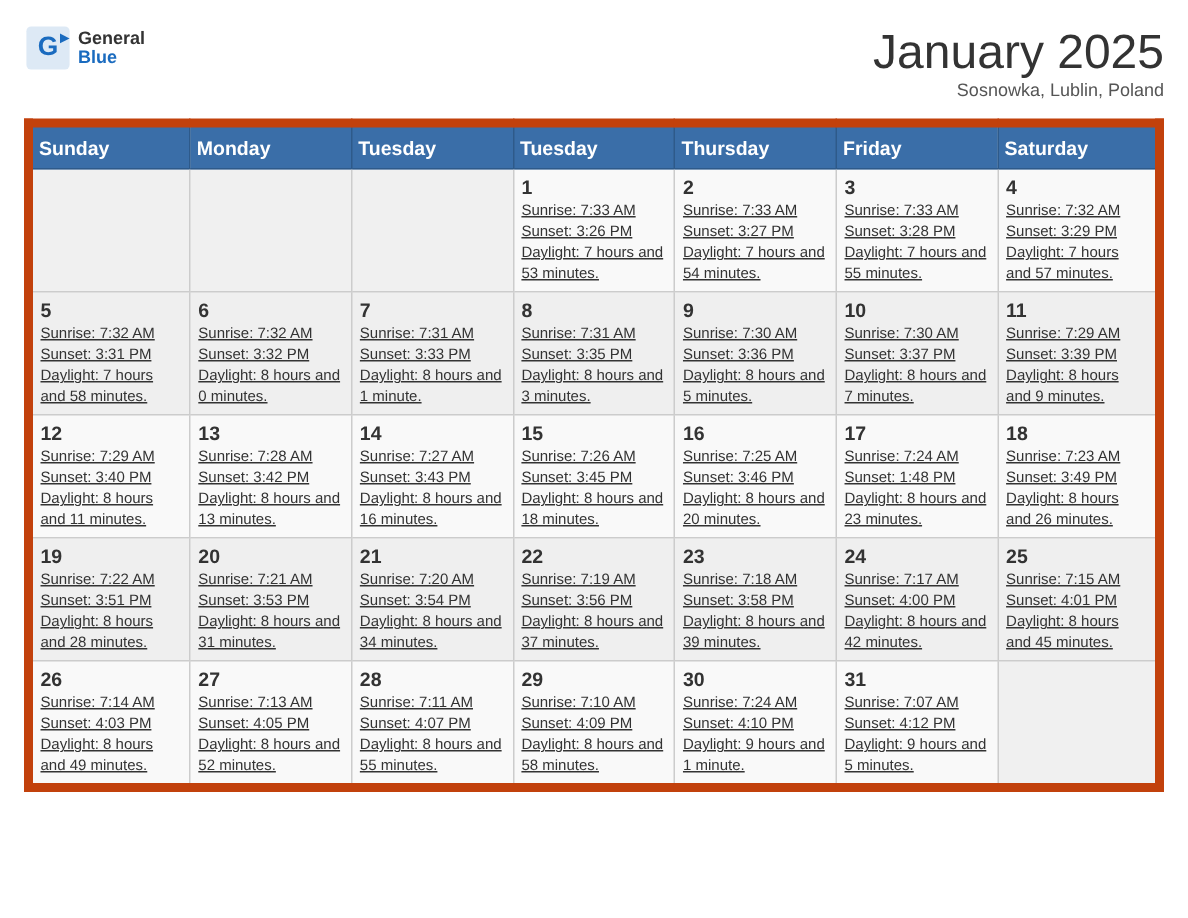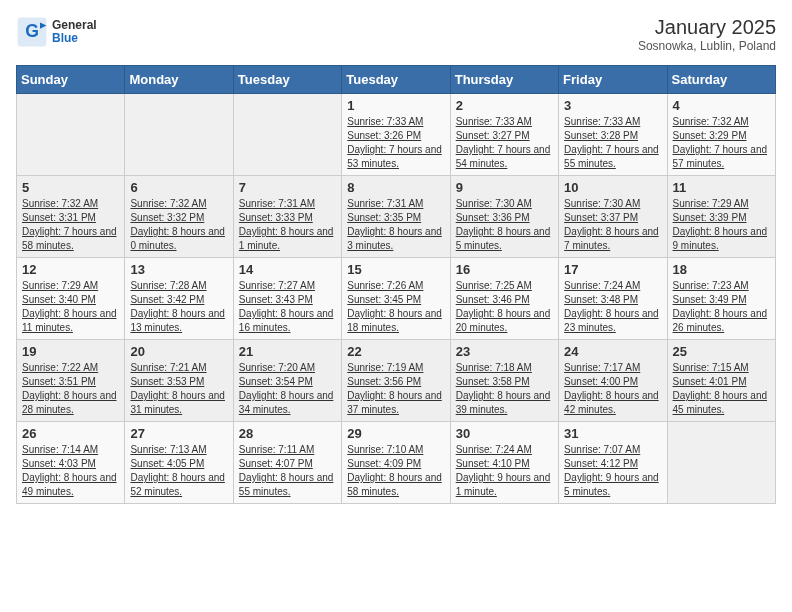--- a/index.html
+++ b/index.html
@@ -29,33 +29,33 @@
     .logo-general { color: #333; }
     .logo-blue { color: #1a6bbf; }
     .logo-icon {
       width: 32px;
       height: 32px;
     }
     .title-block {
       text-align: right;
     }
     .title-block h1 {
-      font-size: 20px;
+      font-size: 32px;
       font-weight: 300;
       color: #333;
     }
     .title-block h2 {
       font-size: 12px;
       font-weight: normal;
       color: #555;
     }
     .calendar {
       width: 100%;
       border-collapse: collapse;
-      border: 1px solid #c2410c;
+      border: 6px solid #c2410c;
       padding-left: 10px;
     }
     .calendar th {
       background: #3a6ea8;
       color: #fff;
       font-size: 13px;
       padding: 6px 4px;
       text-align: left;
       border: 1px solid #2e5a8a;
     }
@@ -229,21 +229,21 @@
         </td>
         <td>
           <span class="day-num">16</span>
           <div class="day-info">Sunrise: 7:25 AM
 Sunset: 3:46 PM
 Daylight: 8 hours and 20 minutes.</div>
         </td>
         <td>
           <span class="day-num">17</span>
           <div class="day-info">Sunrise: 7:24 AM
-Sunset: 3:48 PM
+Sunset: 1:48 PM
 Daylight: 8 hours and 23 minutes.</div>
         </td>
         <td>
           <span class="day-num">18</span>
           <div class="day-info">Sunrise: 7:23 AM
 Sunset: 3:49 PM
 Daylight: 8 hours and 26 minutes.</div>
         </td>
       </tr>
       <tr>

